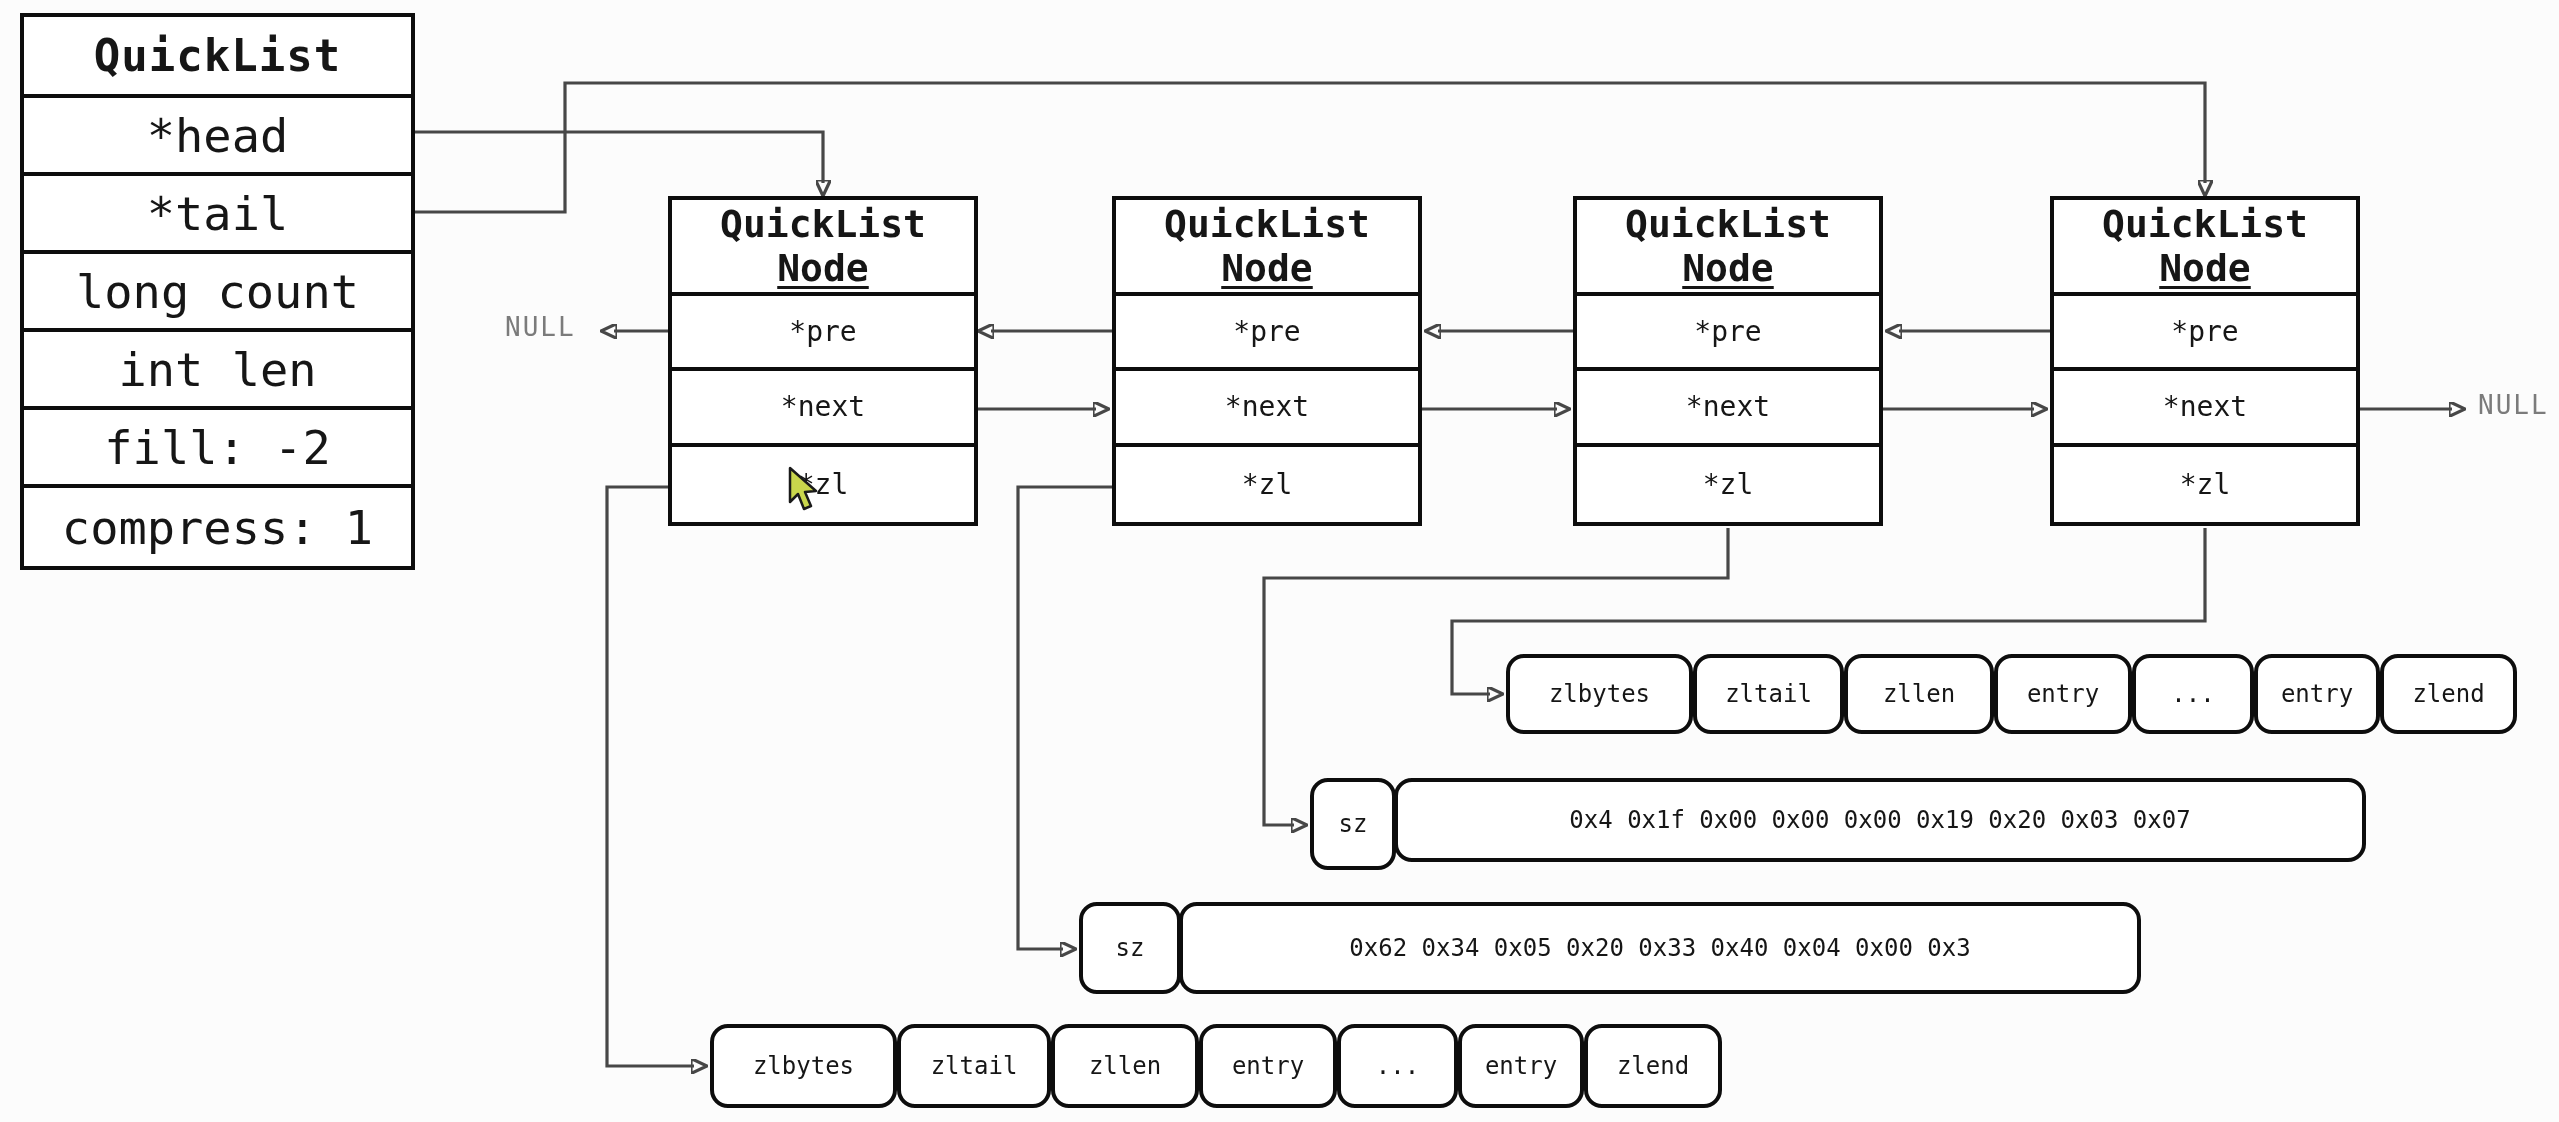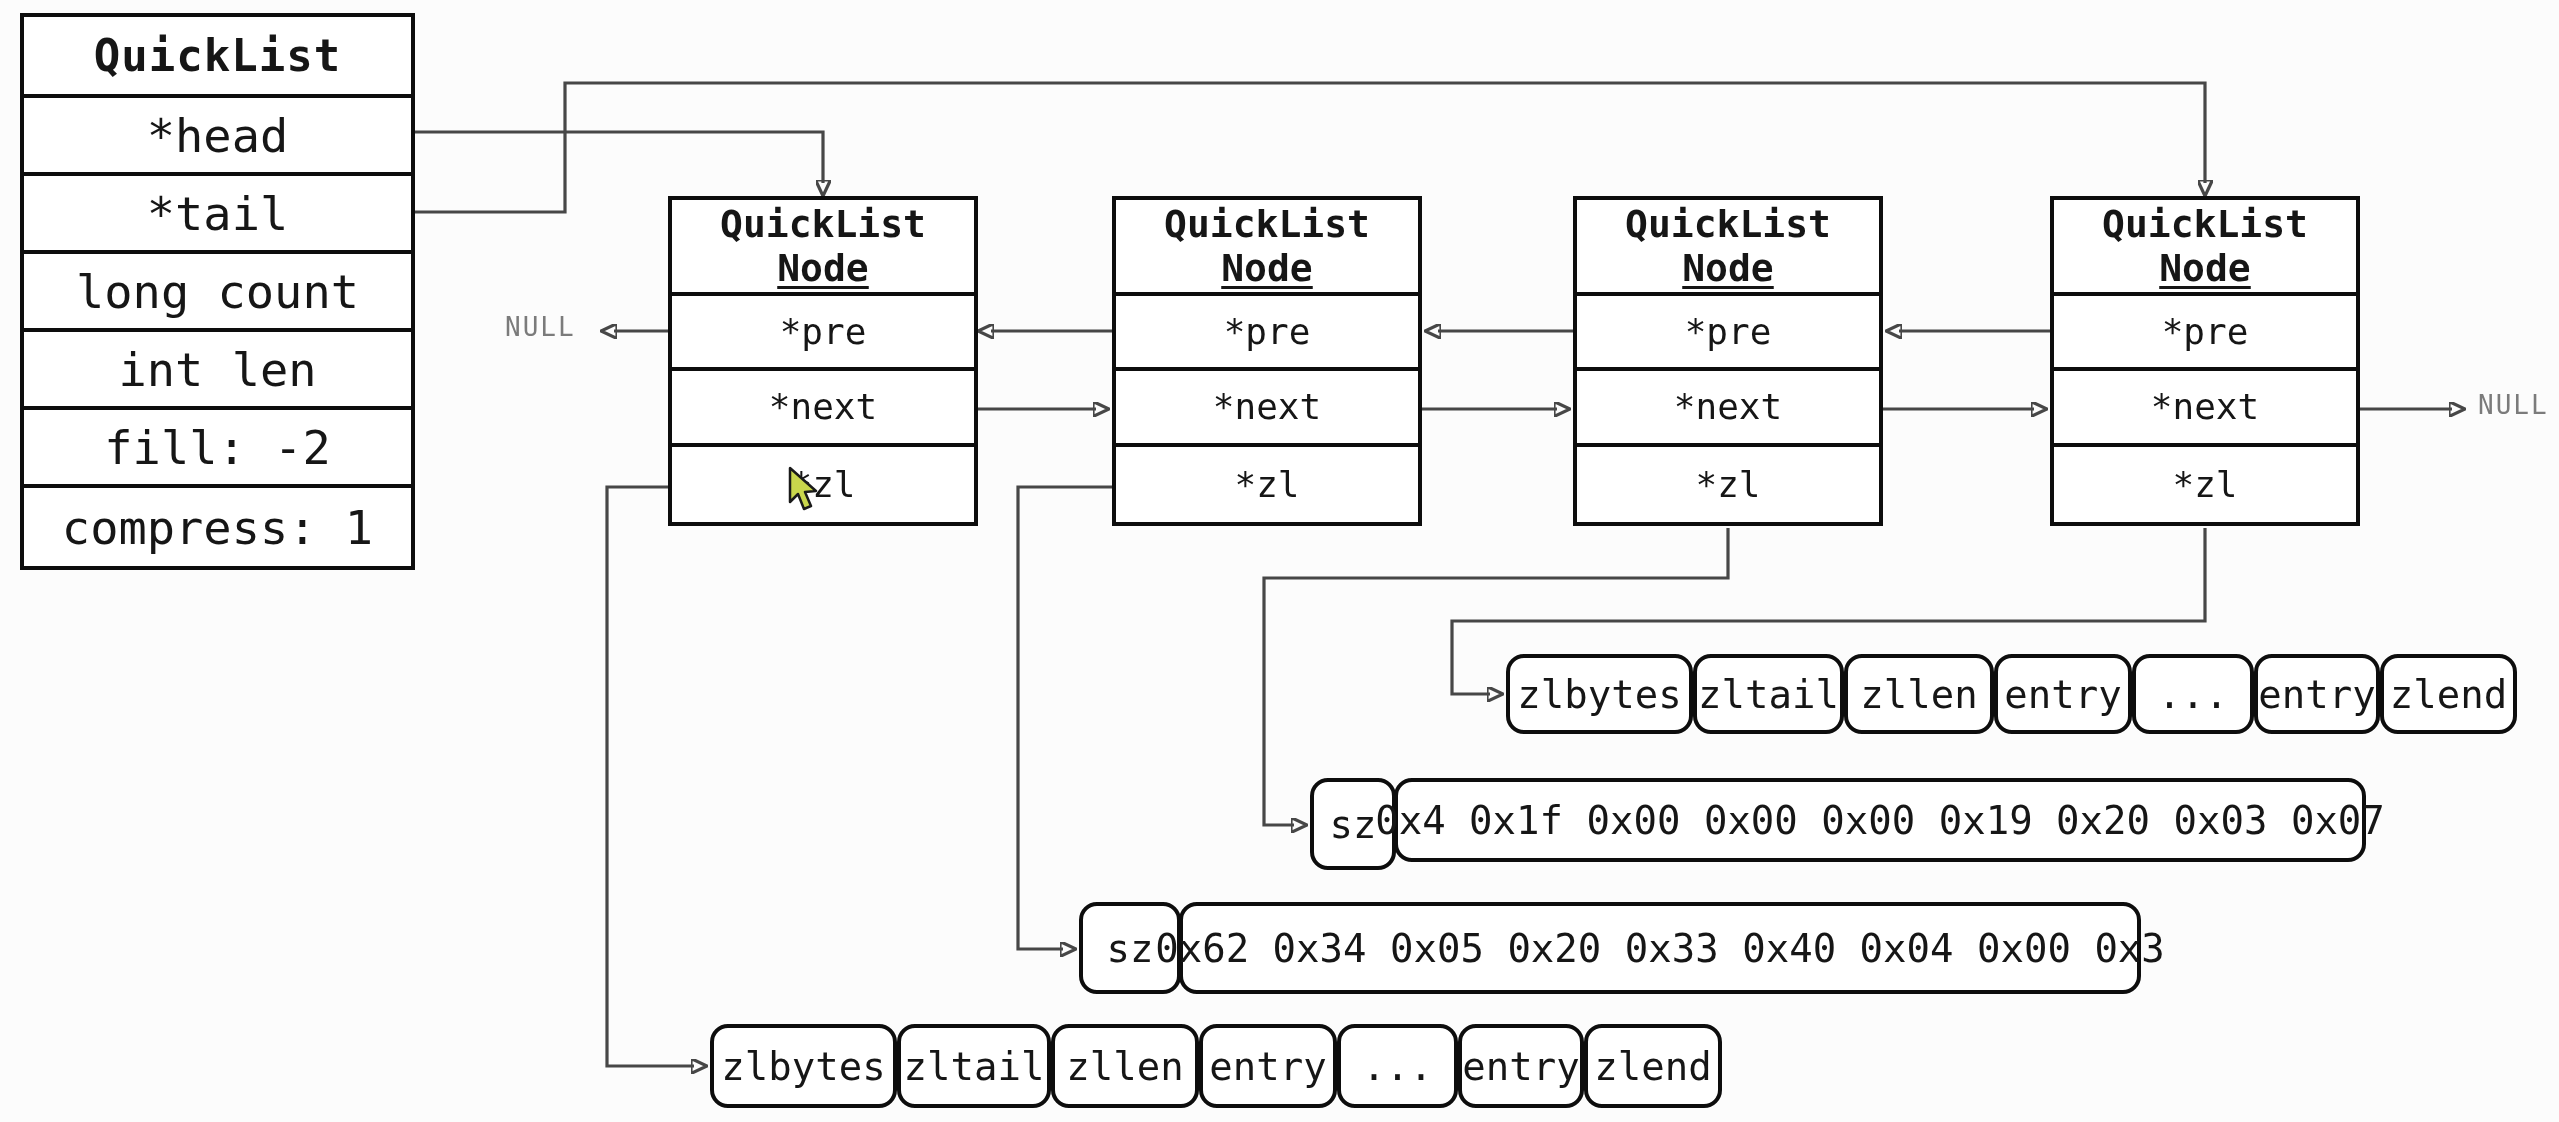--- a/index.html
+++ b/index.html
@@ -28,31 +28,31 @@
 
   
   .node{
     position:absolute;top:196px;width:310px;height:330px;
     display:grid;grid-template-rows:96px repeat(3,1fr);
     border:4px solid #0d0d0d;background:#fff;box-sizing:border-box;
   }
   .node > div{
     display:flex;align-items:center;justify-content:center;
     border-bottom:4px solid #0d0d0d;box-sizing:border-box;
-    font-size:36px;background:#fff;
+    font-size:28px;background:#fff;
   }
   .node > div:last-child{border-bottom:none;}
   .node-title{flex-direction:column;font-weight:bold;font-size:38px !important;line-height:44px;}
   .node-title .u{text-decoration:underline;text-decoration-thickness:3px;text-underline-offset:5px;}
 
   
   .pill{
     position:absolute;display:flex;align-items:center;justify-content:center;
     border:4px solid #0d0d0d;border-radius:18px;background:#fff;
-    font-size:39px;box-sizing:border-box;white-space:nowrap;
+    font-size:24px;box-sizing:border-box;white-space:nowrap;
   }
   .null-label{
     position:absolute;color:#7b7b7b;font-size:26px;font-weight:500;
     display:flex;align-items:center;letter-spacing:2px;
   }
   .cursor{position:absolute;}
 </style>
 </head>
 <body>
 

